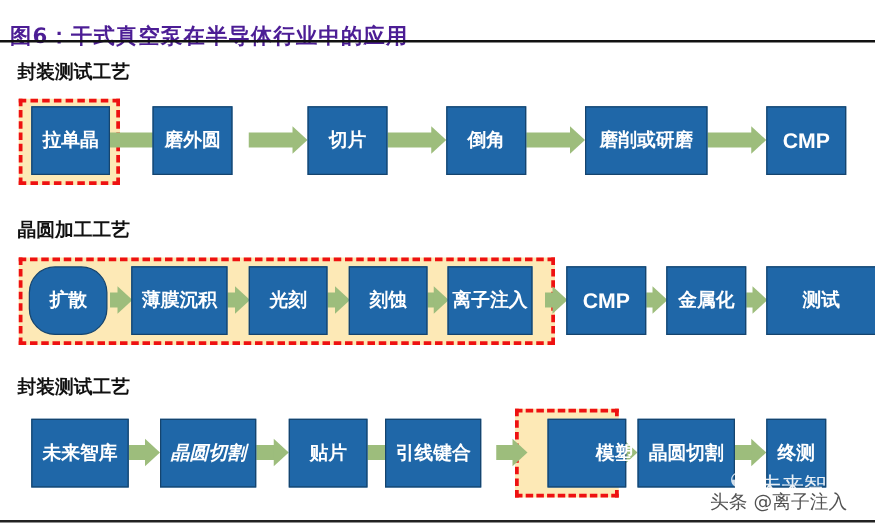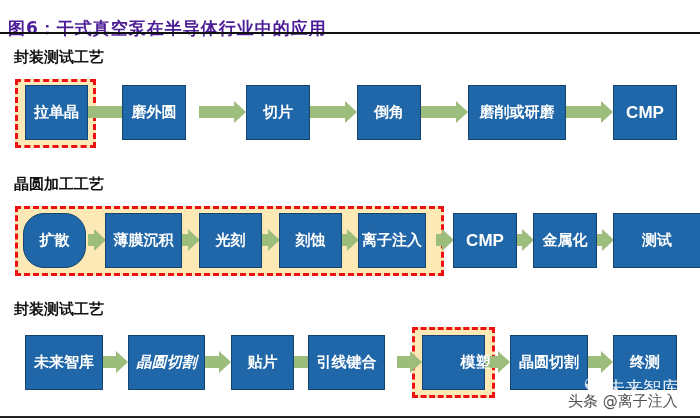--- a/index.html
+++ b/index.html
@@ -128,21 +128,21 @@
   </div>
 <div class="arrow" style="left:588px; top:351px; width:25px;">
     <div class="shaft" style="width:15px;"></div>
     <div class="head" style="left:13px;"></div>
   </div>
 
 <div class="box" style="left:25px; top:335px; width:78px; height:55px;">未来智库</div>
 <div class="box" style="left:128px; top:335px; width:77px; height:55px;font-style:italic;">晶圆切割</div>
 <div class="box" style="left:231px; top:335px; width:63px; height:55px;">贴片</div>
 <div class="box" style="left:308px; top:335px; width:77px; height:55px;">引线键合</div>
-<div class="box" style="left:422px; top:335px; width:63px; height:55px;padding-left:44px;">模塑</div>
+<div class="box" style="left:438px; top:335px; width:63px; height:55px;padding-left:44px;">模塑</div>
 <div class="box" style="left:510px; top:335px; width:78px; height:55px;">晶圆切割</div>
-<div class="box" style="left:613px; top:335px; width:64px; height:55px;">终测</div>
+<div class="box" style="left:613px; top:335px; width:48px; height:55px;">终测</div>
 
 <div class="wm-icon">◕◔</div>
 <div class="wm-top">未来智库</div>
 <div class="watermark">头条 @离子注入</div>
 
 <div class="bottom-rule"></div>
 
 </body></html>

